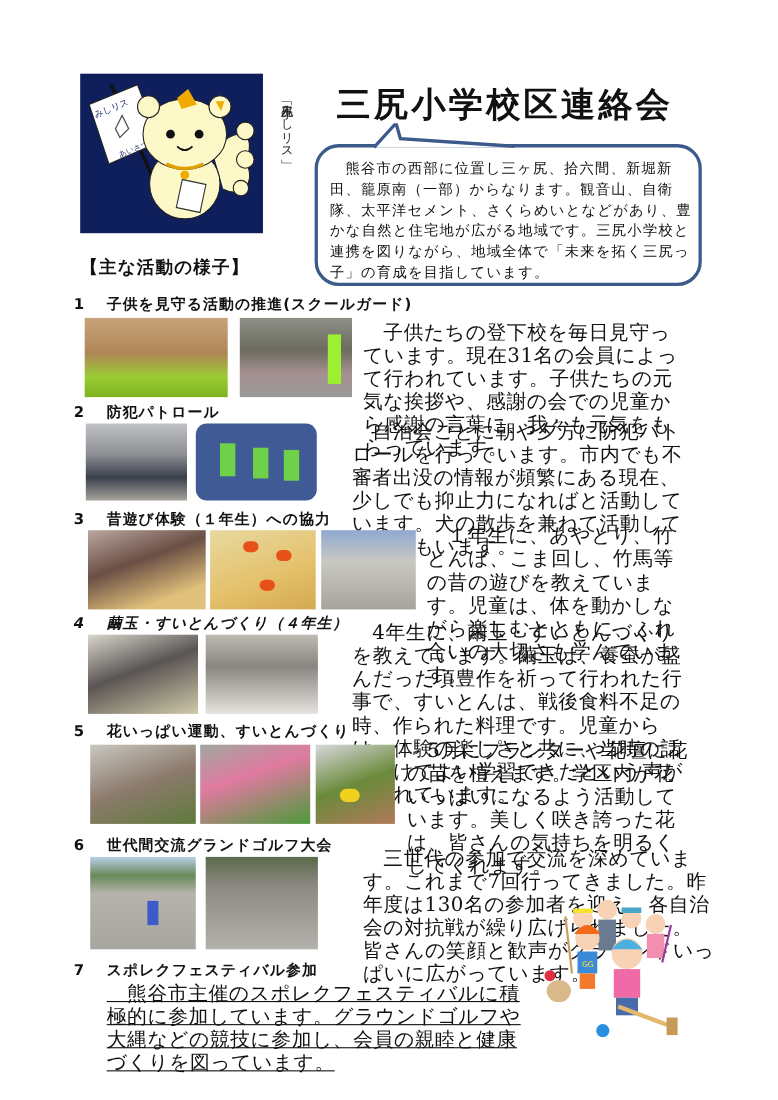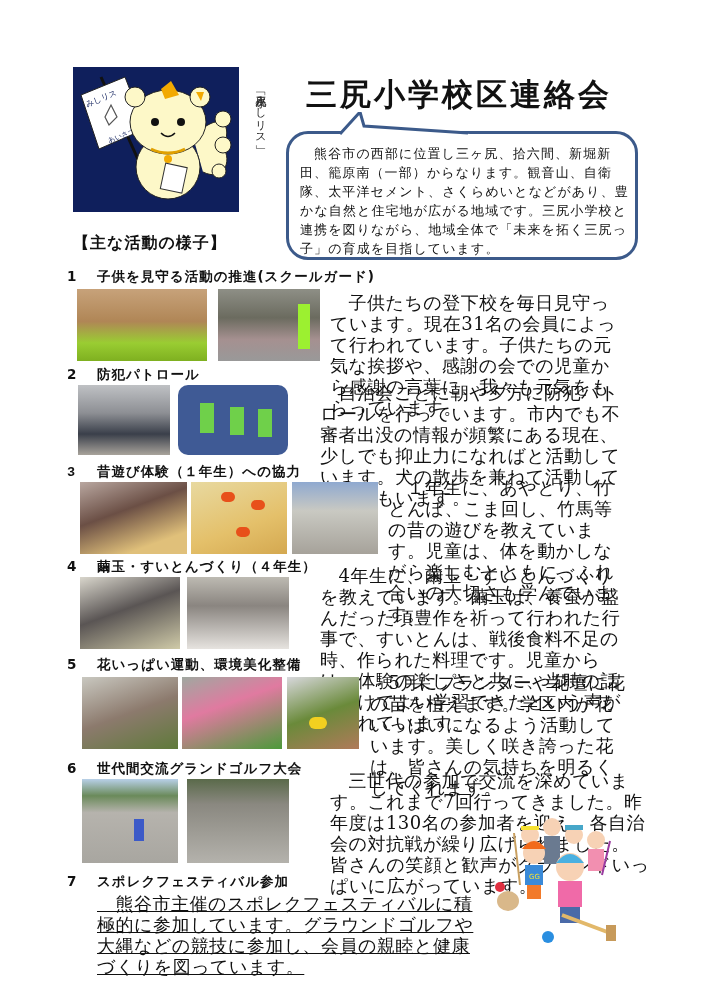--- a/index.html
+++ b/index.html
@@ -84,41 +84,41 @@
   <span class="num">2</span><span>防犯パトロール</span>
 </div>
 <div class="abs photo" style="left:78px; top:385px; width:92px; height:70px; background:linear-gradient(180deg,#bfc1c4 0%,#8d8f94 40%,#3a3f4a 70%,#a8a39b 100%);"></div>
 <div class="abs illus" style="left:178px; top:385px; width:110px; height:70px; background:#3f5a95; border-radius:10px;">
   <div style="position:absolute; left:22px; top:18px; width:14px; height:30px; background:#6fd04a;"></div>
   <div style="position:absolute; left:52px; top:22px; width:14px; height:28px; background:#6fd04a;"></div>
   <div style="position:absolute; left:80px; top:24px; width:14px; height:28px; background:#6fd04a;"></div>
 </div>
 <div class="abs body-text" style="left:320px; top:382px; width:305px;">　自治会ごとに朝や夕方に防犯パトロールを行っています。市内でも不審者出没の情報が頻繁にある現在、少しでも抑止力になればと活動しています。犬の散歩を兼ねて活動している方もいます。</div>
 
-<div class="abs sec-h" style="left:67px; top:463px;font-family:Liberation Mono, monospace;">
+<div class="abs sec-h" style="left:67px; top:463px;">
   <span class="num">3</span><span>昔遊び体験（１年生）への協力</span>
 </div>
 <div class="abs photo" style="left:80px; top:482px; width:107px; height:72px; background:linear-gradient(160deg,#b9a7a0 0%,#6b4f45 40%,#e0c07a 80%);"></div>
 <div class="abs photo" style="left:191px; top:482px; width:96px; height:72px; background:linear-gradient(160deg,#e8d9a0 0%,#e4c06a 60%,#d4a850 100%);">
   <div style="position:absolute; left:30px; top:10px; width:14px; height:10px; border-radius:7px; background:#e8501a;"></div>
   <div style="position:absolute; left:60px; top:18px; width:14px; height:10px; border-radius:7px; background:#e8501a;"></div>
   <div style="position:absolute; left:45px; top:45px; width:14px; height:10px; border-radius:7px; background:#e8501a;"></div>
 </div>
 <div class="abs photo" style="left:292px; top:482px; width:86px; height:72px; background:linear-gradient(180deg,#8fa9d0 0%,#c9c9c2 40%,#a6a29a 100%);"></div>
 <div class="abs body-text" style="left:388px; top:477px; width:240px;">　１年生に、あやとり、竹とんぼ、こま回し、竹馬等の昔の遊びを教えています。児童は、体を動かしながら楽しむとともに、ふれ合いの大切さも学んでいます。</div>
 
-<div class="abs sec-h" style="left:67px; top:558px;">
+<div class="abs sec-h" style="left:67px; top:558px;font-style:italic;">
   <span class="num">4</span><span>繭玉・すいとんづくり（４年生）</span>
 </div>
 <div class="abs photo" style="left:80px; top:577px; width:100px; height:72px; background:linear-gradient(160deg,#d9d6cc 0%,#5a5554 45%,#cfcaa8 100%);"></div>
 <div class="abs photo" style="left:187px; top:577px; width:102px; height:72px; background:linear-gradient(180deg,#bdbab2 0%,#8a8580 40%,#e6e3df 100%);"></div>
 <div class="abs body-text" style="left:320px; top:565px; width:310px;">　4年生に、繭玉・すいとんづくりを教えています。繭玉は、養蚕が盛んだった頃豊作を祈って行われた行事で、すいとんは、戦後食料不足の時、作られた料理です。児童からは、体験の楽しさと共に、当時の話も聞けてよい学習できたという声が聞かれています。</div>
 
 <div class="abs sec-h" style="left:67px; top:656px;">
-  <span class="num">5</span><span>花いっぱい運動、環境美化整備</span>
+  <span class="num">5</span><span>花いっぱい運動、すいとんづくり</span>
 </div>
 <div class="abs photo" style="left:82px; top:677px; width:96px; height:72px; background:linear-gradient(160deg,#c9c8c0 0%,#8c7a6d 50%,#5f7a3a 100%);"></div>
 <div class="abs photo" style="left:182px; top:677px; width:100px; height:72px; background:linear-gradient(160deg,#a0a8a0 0%,#e07aa0 40%,#4c9a3a 100%);"></div>
 <div class="abs photo" style="left:287px; top:677px; width:72px; height:72px; background:linear-gradient(160deg,#d8d8dc 0%,#6a8a3a 50%,#b07a5a 100%);">
   <div style="position:absolute; left:22px; top:40px; width:18px; height:12px; border-radius:6px; background:#f2d020;"></div>
 </div>
 <div class="abs body-text" style="left:370px; top:672px; width:260px;">　5月にプランターや花壇に花の苗を植えます。学区内が花いっぱいになるよう活動しています。美しく咲き誇った花は、皆さんの気持ちを明るくしてくれます。</div>
 
 <div class="abs sec-h" style="left:67px; top:760px;">
   <span class="num">6</span><span>世代間交流グランドゴルフ大会</span>

